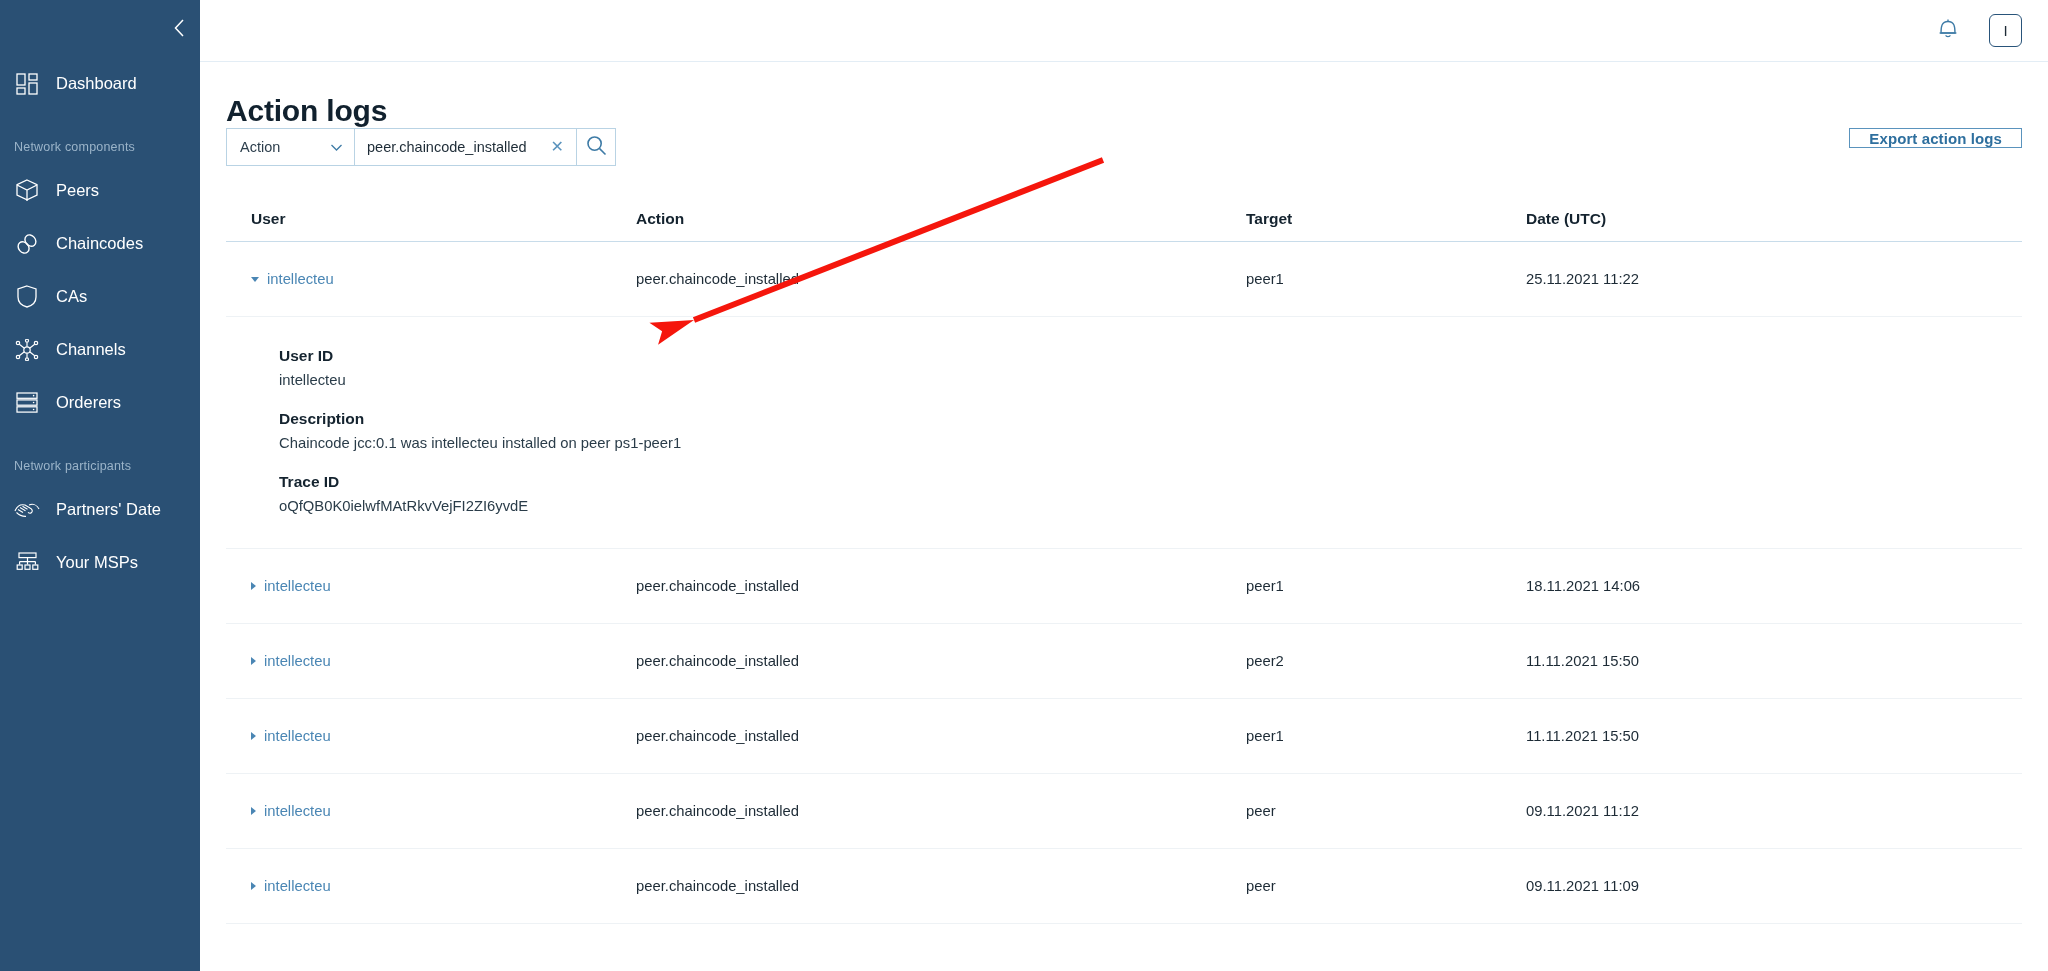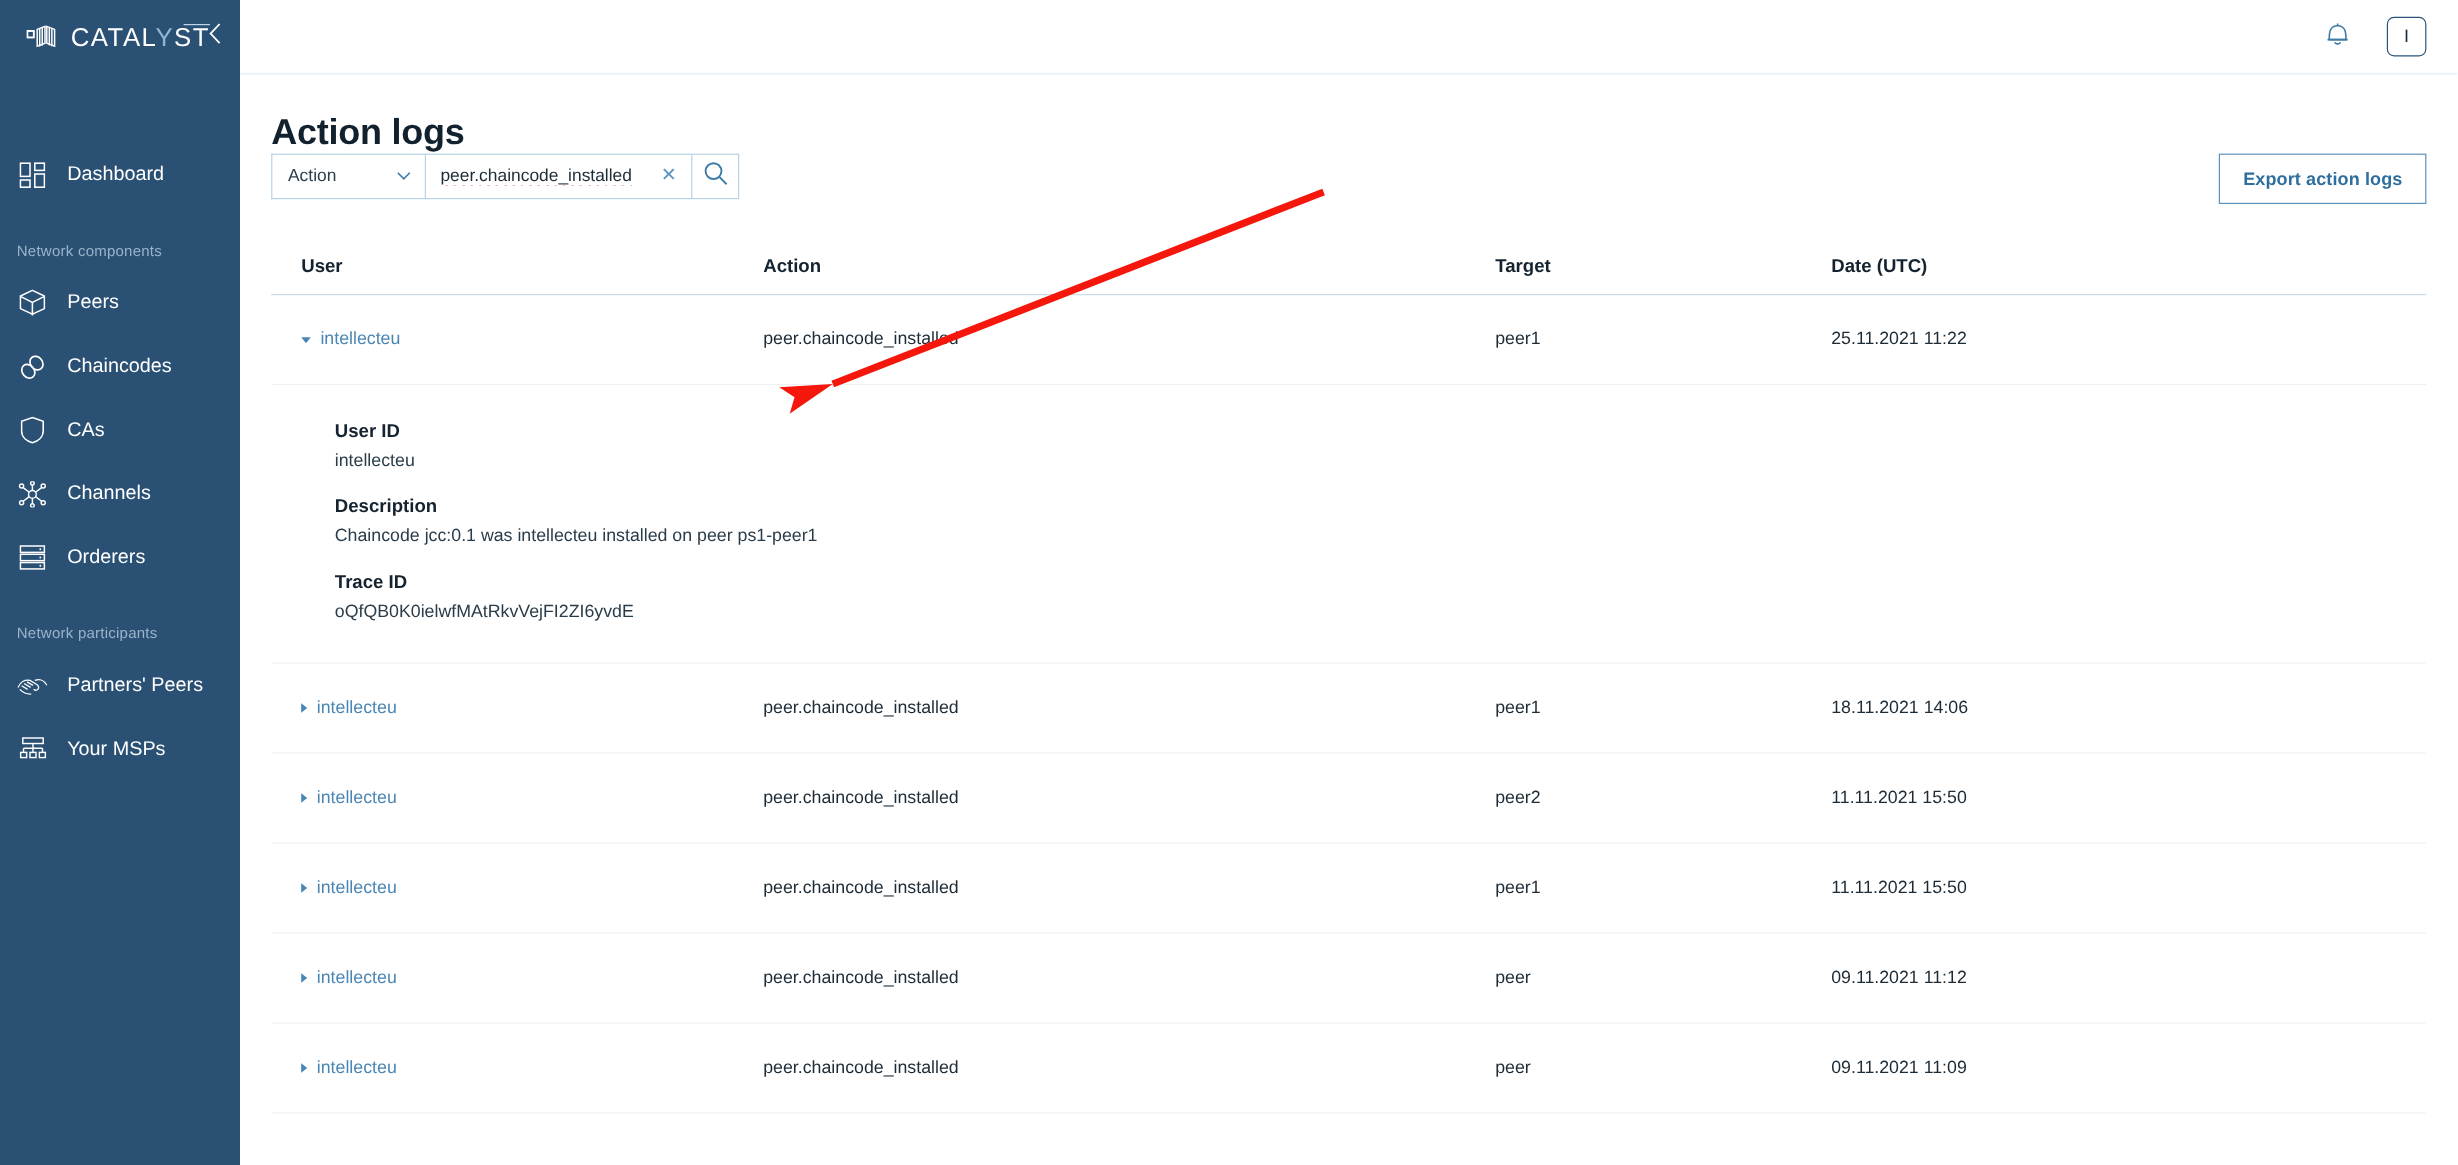--- a/index.html
+++ b/index.html
@@ -97,21 +97,21 @@
   .clear-x {
     color: #5a93bd; font-size: 16px; line-height: 1; cursor: pointer;
     padding: 0 2px; font-weight: 300;
   }
   .search-btn {
     width: 40px; border: 1px solid #b9d3e4; background: #fff;
     display: flex; align-items: center; justify-content: center; cursor: pointer;
   }
   .export-btn {
     border: 1px solid #5a93bd; background: #fff; color: #2e6f9e;
-    font-size: 15px; font-weight: 600; padding: 0 19px; height: 42px;
+    font-size: 15px; font-weight: 600; padding: 0 19px; height: 20px;
     cursor: pointer; font-family: "Liberation Sans", sans-serif;
     letter-spacing: .1px;
   }
 
   
   .tbl { width: 100%; margin-top: 30px; }
   .thead-row {
     display: flex; align-items: center; height: 46px;
     border-bottom: 1px solid #c8dcea;
     justify-content: space-between;
@@ -149,35 +149,20 @@
   
   #annotation-arrow { position: absolute; left: 0; top: 0; width: 2048px; height: 971px; pointer-events: none; }
 </style>
 </head>
 <body>
 
 <div id="app">
 
   <aside id="sidebar">
 
-    <div class="brand-row">
-      <span class="brand-logo">
-        <svg width="26" height="21" viewBox="0 0 26 21">
-          <rect x="0" y="4" width="7" height="7" fill="#ffffff"></rect>
-          <rect x="1.6" y="5.6" width="3.8" height="3.8" fill="#2a5074"></rect>
-          <g stroke="#ffffff" stroke-width="1.25" fill="none">
-            <path d="M9 3.5 L15.5 1 L15.5 15 L9 17.5 Z"></path>
-            <path d="M11.1 3 v14.8 M13.2 2.3 v14.8"></path>
-            <path d="M17 1 L23.5 3.5 L23.5 17.5 L17 15 Z"></path>
-            <path d="M19.1 1.9 v14.8 M21.2 2.7 v14.8"></path>
-          </g>
-        </svg>
-      </span>
-      <span class="brand-text"><span>CATAL</span><span class="y">Y</span><span>ST</span><span class="overbar"></span></span>
-    </div>
 
     <div class="collapse-btn">
       <span>
         <svg width="13" height="20" viewBox="0 0 13 20">
           <path d="M10 2 L2.5 10 L10 18" stroke="#ffffff" stroke-width="1.5" fill="none"></path>
         </svg>
       </span>
     </div>
 
     <div id="nav-dashboard-wrap">
@@ -258,21 +243,21 @@
     <div class="nav-section-label">Network participants</div>
 
     <div class="nav-item">
       <span class="nav-icon">
         <svg width="26" height="18" viewBox="0 0 26 18" stroke="#ffffff" stroke-width="1.1" fill="none">
           <path d="M1 10 C3 5 7 3 11 4 L16 7 C18 8 19 10 17.5 11.5 C16.5 12.5 15 12.2 14 11.3"></path>
           <path d="M25 8 C23 4 19 2.5 15 4"></path>
           <path d="M2.5 11.5 C5 14 8.5 15.6 12 15.4 M4 8.5 L9 11.5 M6 6.6 L11.5 9.8 M8.5 5.2 L13.5 8.2"></path>
         </svg>
       </span>
-      <span>Partners' Peers</span>
+      <span>Partners' Date</span>
     </div>
 
     <div class="nav-item">
       <span class="nav-icon">
         <svg width="23" height="21" viewBox="0 0 23 21" stroke="#ffffff" stroke-width="1.2" fill="none">
           <rect x="3" y="1" width="17" height="4.6"></rect>
           <path d="M11.5 5.6 v4 M3.6 9.6 h15.8 M3.6 9.6 v3 M11.5 9.6 v3 M19.4 9.6 v3"></path>
           <rect x="1.2" y="13" width="5" height="4.3"></rect>
           <rect x="9" y="13" width="5" height="4.3"></rect>
           <rect x="16.8" y="13" width="5" height="4.3"></rect>

